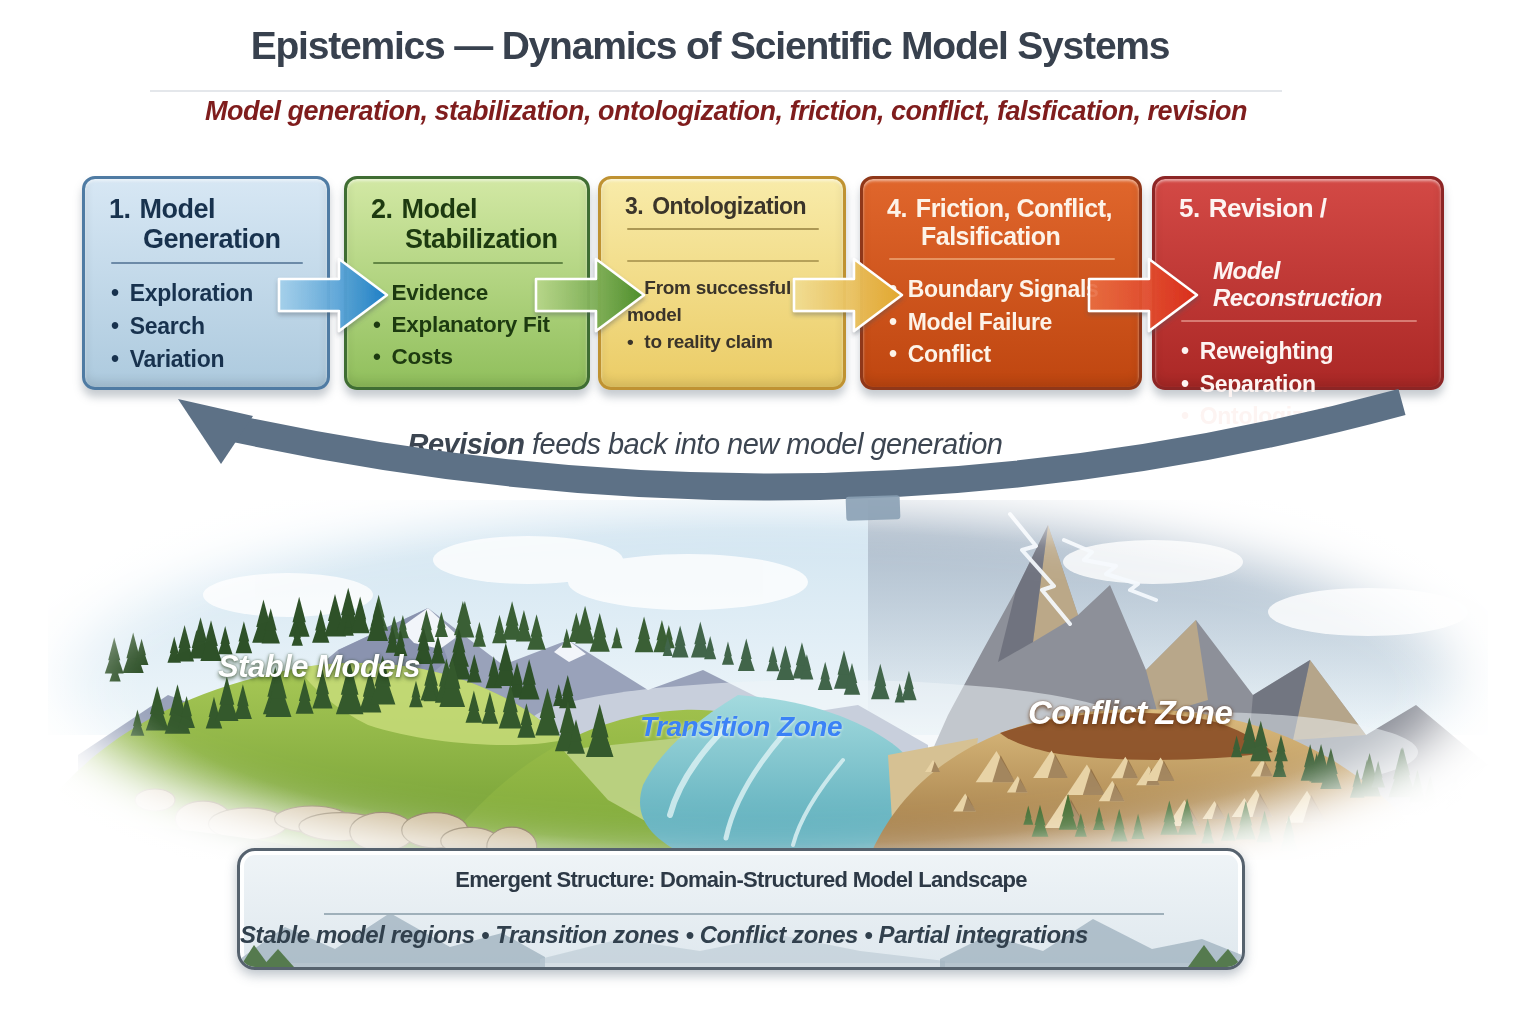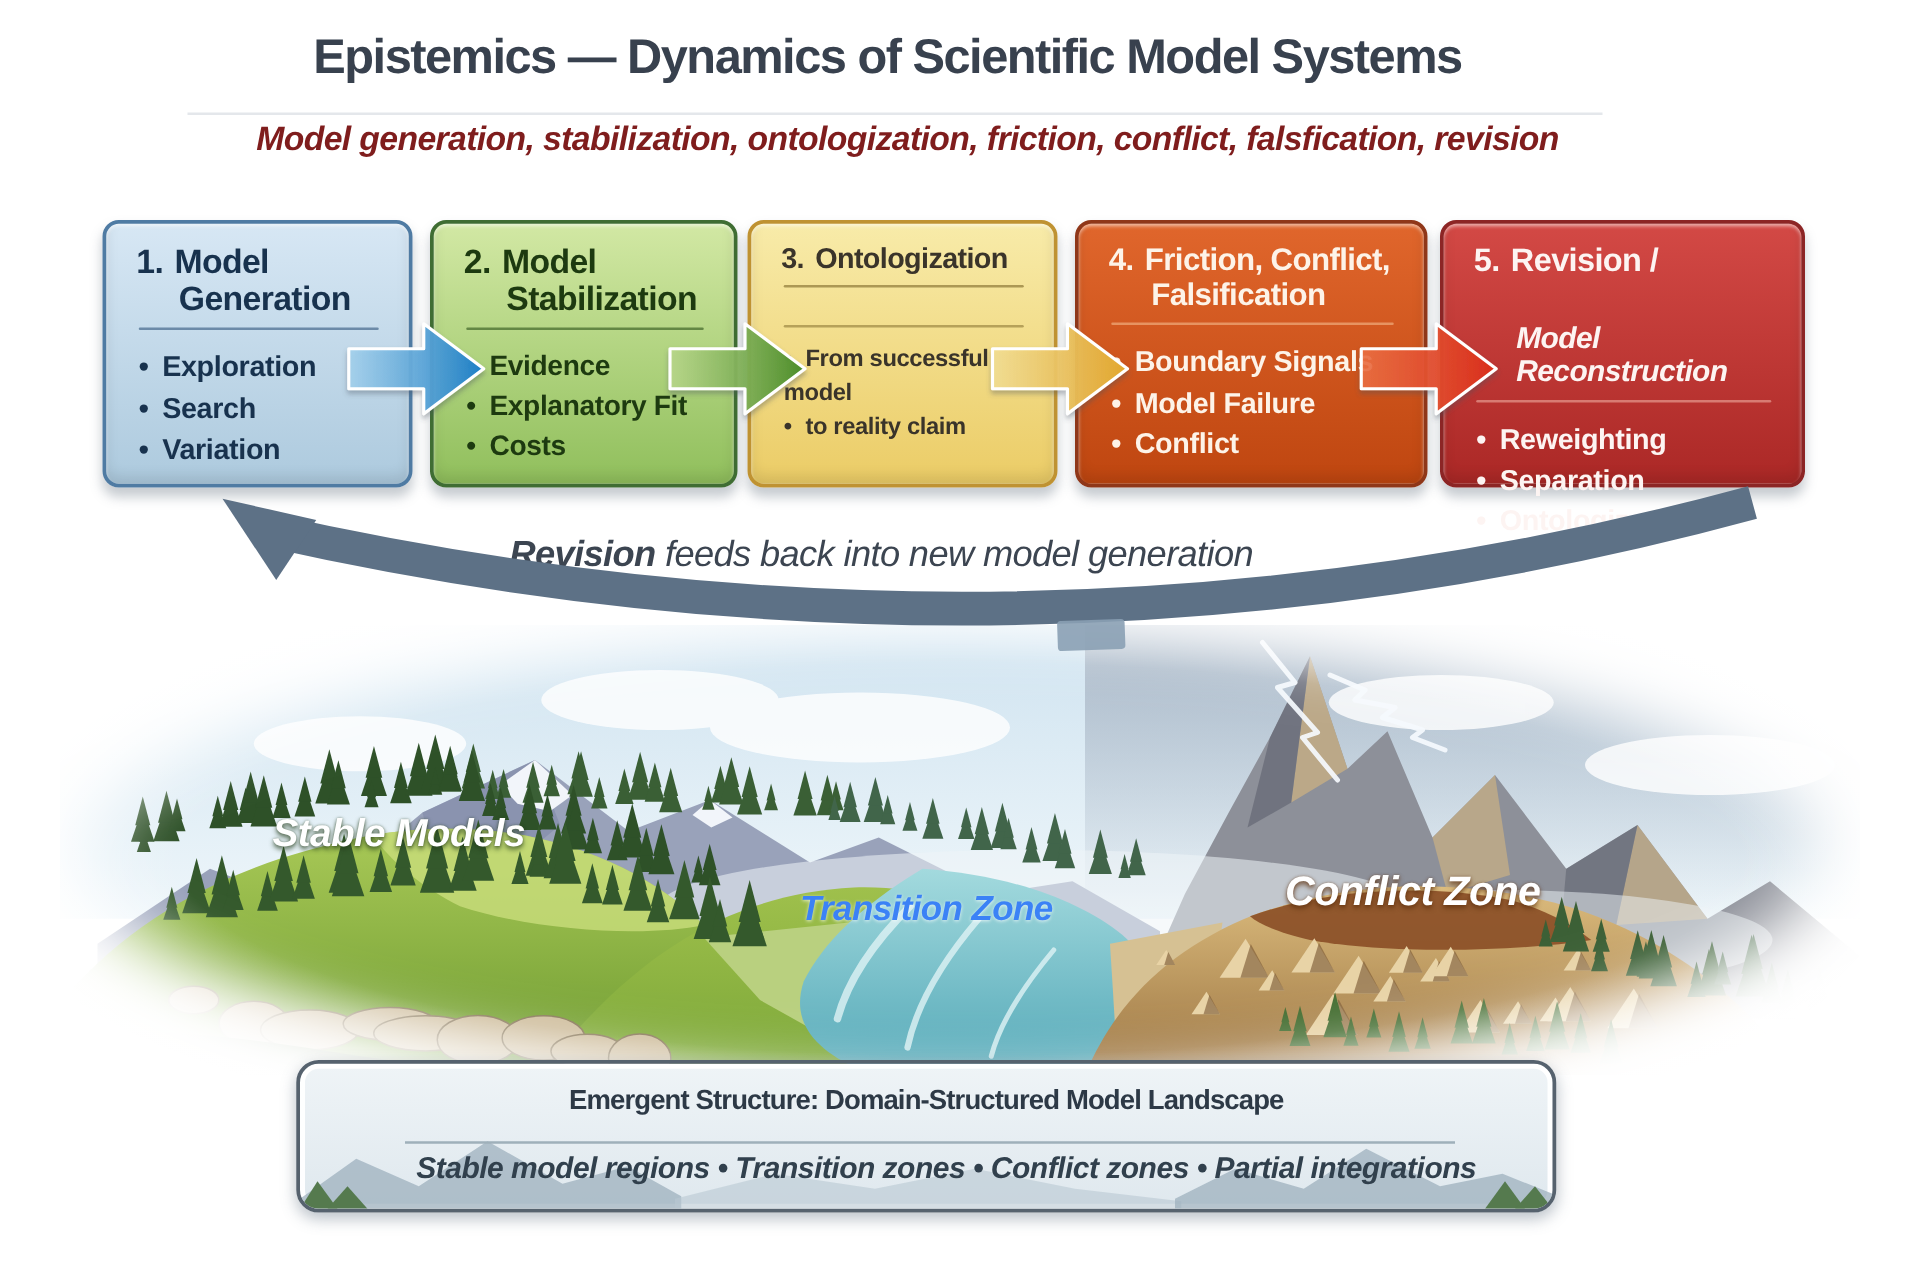--- a/index.html
+++ b/index.html
@@ -62,21 +62,21 @@
   
   .banner{position:absolute;left:237px;top:848px;width:1008px;height:122px;z-index:5;
           box-sizing:border-box;border-radius:18px;border:3px solid #56626e;
           background:linear-gradient(180deg,#eff4f7 0%,#dfe8ee 100%);
           box-shadow:0 5px 12px rgba(105,120,135,.45),inset 0 0 0 4px rgba(255,255,255,.95);
           overflow:hidden;}
   .banner-art{position:absolute;left:0;bottom:0;width:100%;height:100%;}
   .banner-title{position:absolute;top:16px;left:0;width:100%;text-align:center;
                 font-size:22px;font-weight:700;color:#2d3946;letter-spacing:-0.7px;z-index:2;}
   .banner-rule{position:absolute;top:62px;left:84px;width:840px;height:2px;background:#9fb0ba;z-index:2;}
-  .banner-sub{position:absolute;top:70px;left:16px;width:100%;text-align:center;
+  .banner-sub{position:absolute;top:70px;left:0;width:100%;text-align:left;
               font-size:24px;font-style:italic;font-weight:700;color:#31404d;
               letter-spacing:-0.4px;z-index:2;}
 </style>
 </head>
 <body>
 
 <div class="page">
 
   <div class="title">Epistemics — Dynamics of Scientific Model Systems</div>
   <div class="title-rule"></div>

